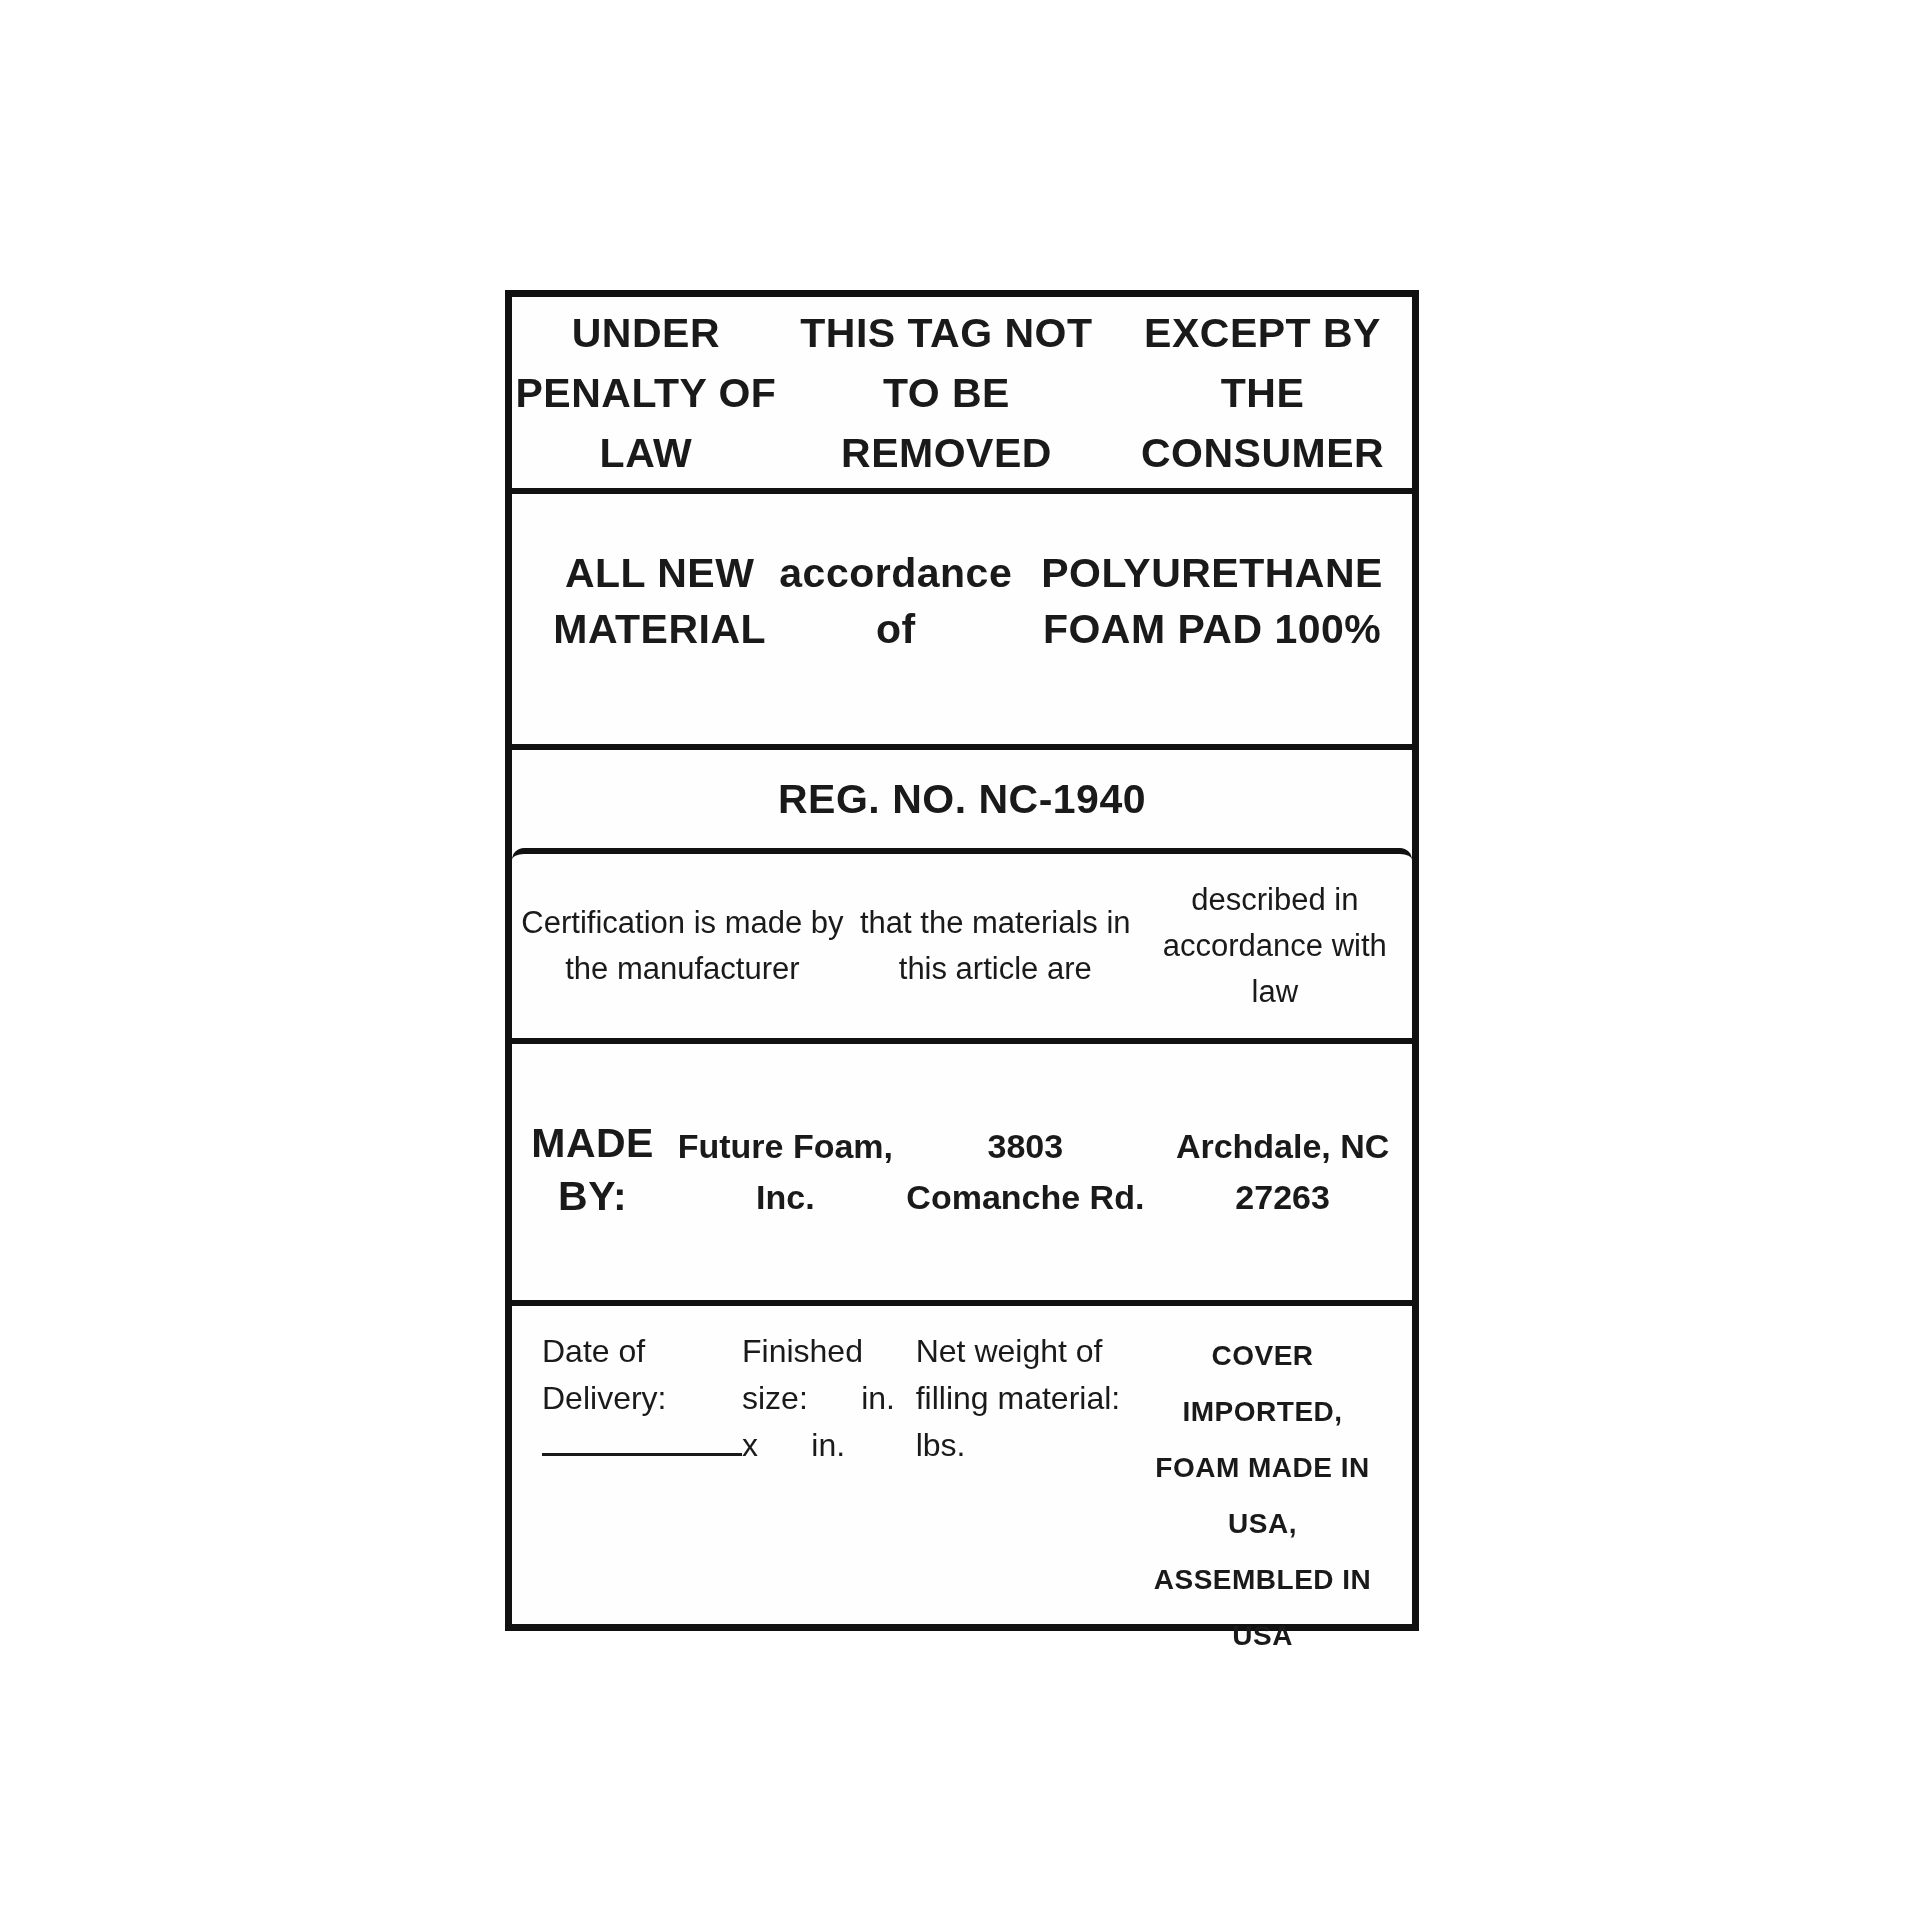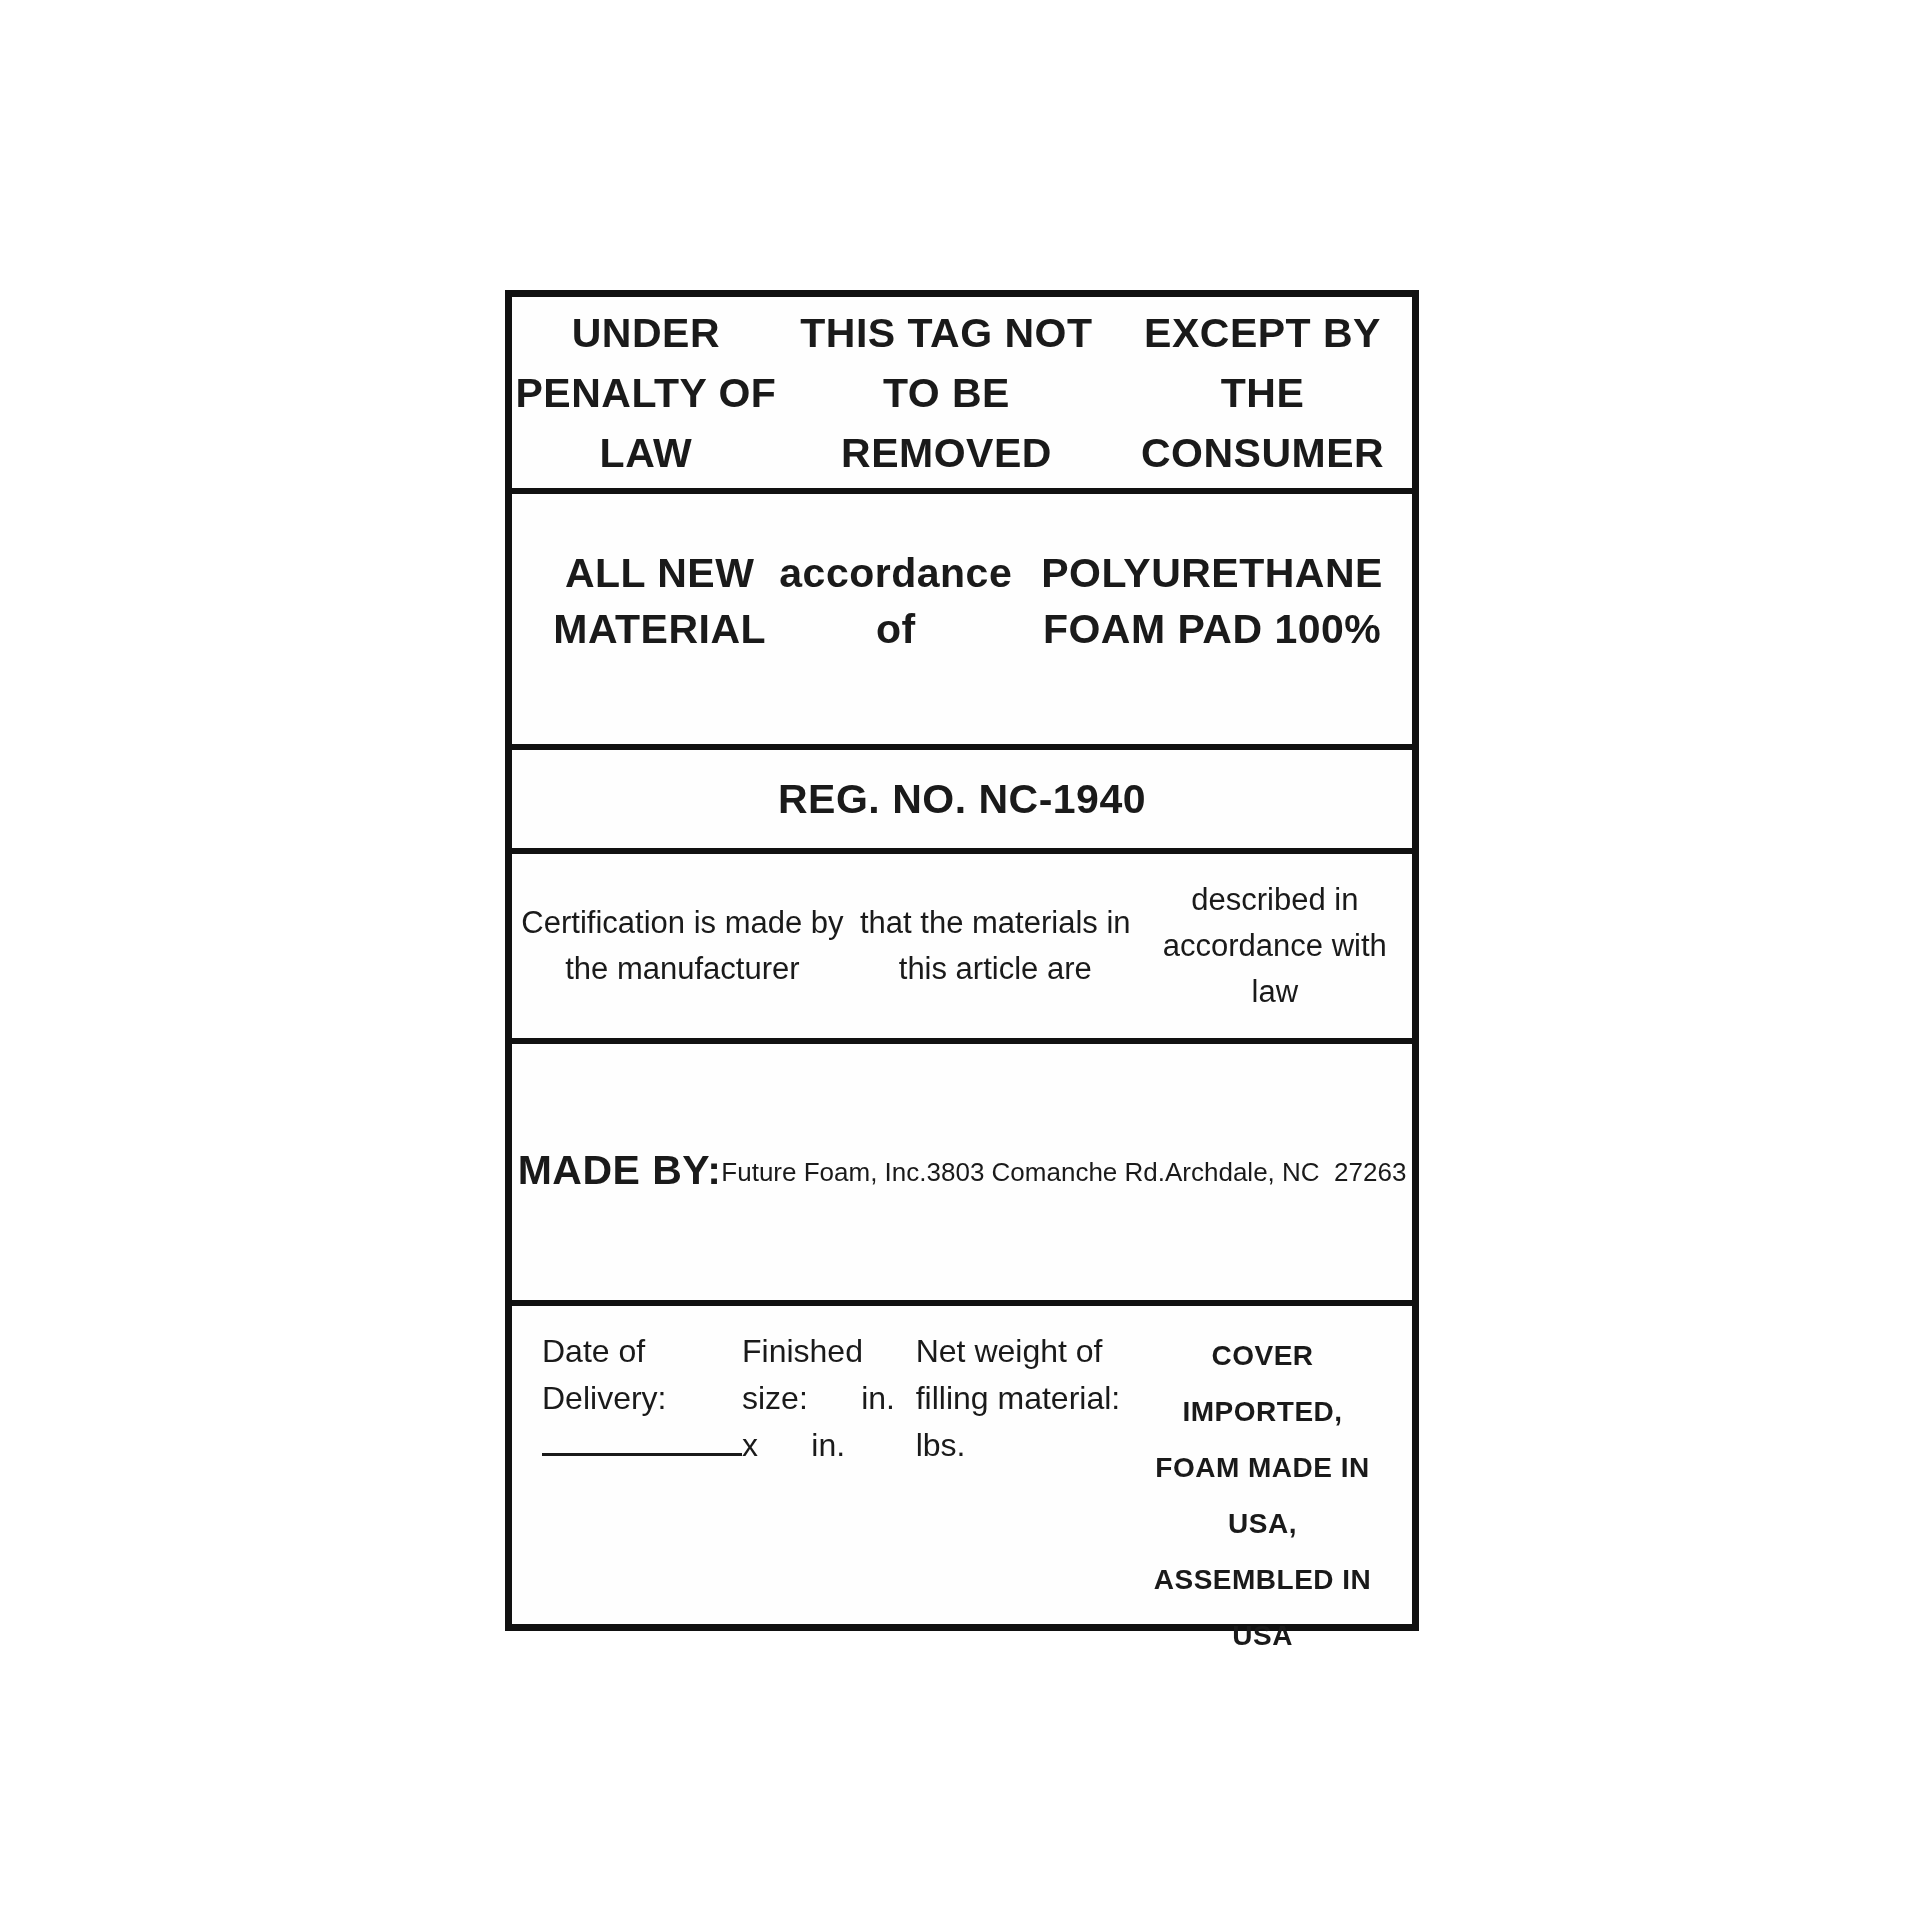--- a/index.html
+++ b/index.html
@@ -38,21 +38,21 @@
     justify-content: center;
     align-items: center;
     text-align: center;
   }
   .sec + .sec {
     border-top: 6px solid #111111;
   }
   .sec-penalty   { flex: 0 0 191px; }
   .sec-material  { flex: 0 0 220px; padding-left: 28px; }
   .sec-reg       { flex: 0 0 104px; margin-top: 36px; }
-  .sec-cert      { flex: 0 0 190px; }
+  .sec-cert      { flex: 0 0 190px; border-radius: 12px; }
   .sec-madeby    { flex: 0 0 262px; }
   .sec-details   {
     flex: 0 0 360px;
     align-items: stretch;
     text-align: left;
     padding: 22px 24px 14px 30px;
   }
   .line-bold-lg {
     font-size: 41px;
     font-weight: bold;
@@ -68,22 +68,22 @@
     white-space: pre-wrap;
   }
   .madeby-heading {
     font-size: 41px;
     font-weight: bold;
     line-height: 53px;
     letter-spacing: 0.5px;
     margin-bottom: 4px;
   }
   .line-address {
-    font-size: 26px;
-    font-weight: normal;
+    font-size: 34px;
+    font-weight: bold;
     line-height: 51px;
     white-space: pre-wrap;
   }
   .detail-line {
     font-size: 32px;
     font-weight: normal;
     line-height: 47px;
     white-space: pre-wrap;
   }
   .blank-line {

